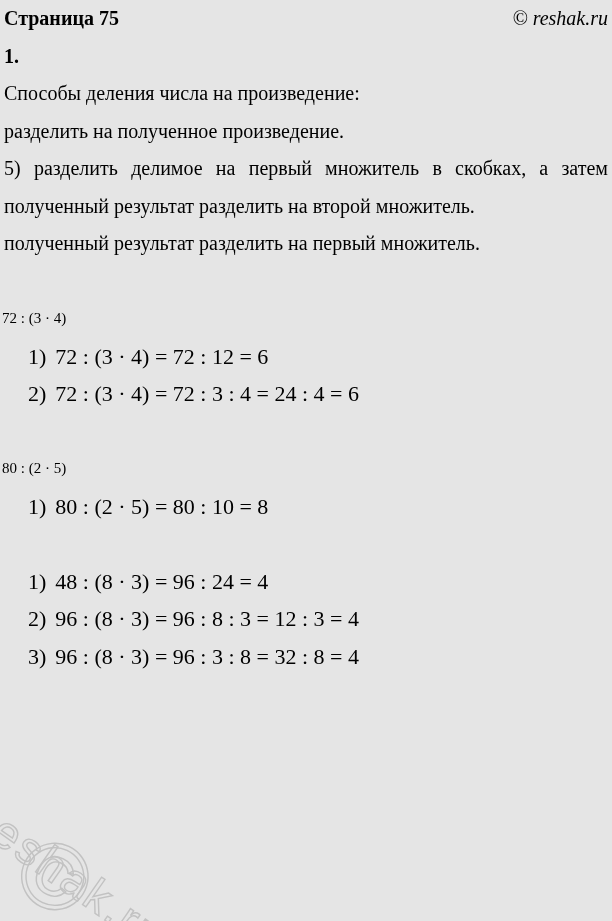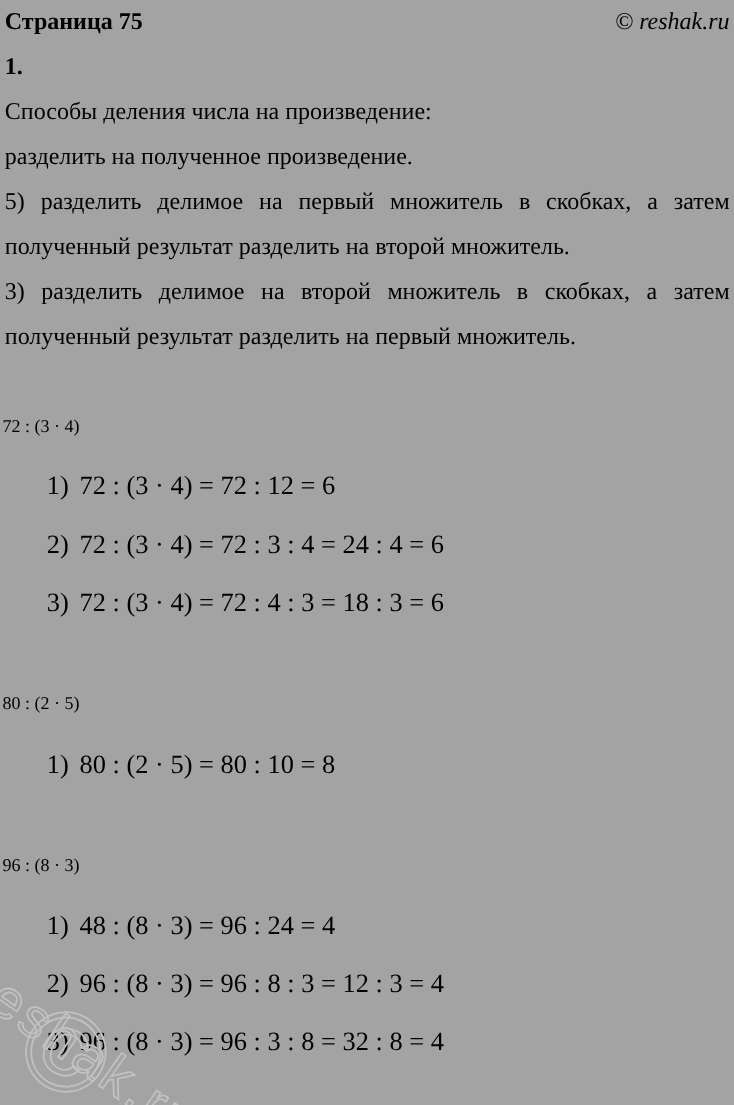--- a/index.html
+++ b/index.html
@@ -1,20 +1,20 @@
 <!DOCTYPE html>
 <html lang="ru"><head>
 <meta charset="utf-8">
 <style>
   html, body { margin: 0; padding: 0; background: #ffffff; }
   .page {
     position: relative;
     width: 612px;
     height: 921px;
-    background: #a3a3a3;
+    background: #e5e5e5;
     color: #000000;
     overflow: hidden;
     font-family: "Liberation Serif", "DejaVu Serif", serif;
   }
   .line {
     margin: 0;
     padding: 0 4px;
     font-size: 20px;
     line-height: 37.5px;
     white-space: normal;
@@ -34,21 +34,21 @@
   }
   .header-row .title { font-size: 20px; font-weight: 700; }
   .header-row .copyright { font-size: 20px; font-style: italic; }
   .math-head {
     margin: 0;
     padding-left: 2px;
     font-size: 15px;
     line-height: 37.5px;
   }
   .math-step {
-    margin: 11px;
+    margin: 0;
     padding-left: 28px;
     font-size: 22px;
     line-height: 37.5px;
   }
   .step-label { margin-right: 9px; }
   .spacer { height: 37.5px; }
   .watermark-text {
     position: absolute;
     left: -2px;
     top: 793px;
@@ -87,51 +87,46 @@
 
   <p class="line bold">1.</p>
 
   <p class="line">Способы деления числа на произведение:</p>
 
   <p class="line">разделить на полученное произведение.</p>
 
   <p class="line just">5) разделить делимое на первый множитель в скобках, а затем</p>
   <p class="line">полученный результат разделить на второй множитель.</p>
 
-  <p class="line just">3) разделить делимое на второй множитель в скобках, а затем</p>
   <p class="line">полученный результат разделить на первый множитель.</p>
 
   <div class="spacer"></div>
 
   <section>
     <div class="math-head">72 : (3 · 4)</div>
     <div class="math-step">
       <span class="step-label">1)</span><span>72 : (3 · 4) = 72 : 12 = 6</span>
     </div>
     <div class="math-step">
       <span class="step-label">2)</span><span>72 : (3 · 4) = 72 : 3 : 4 = 24 : 4 = 6</span>
-    </div>
-    <div class="math-step">
-      <span class="step-label">3)</span><span>72 : (3 · 4) = 72 : 4 : 3 = 18 : 3 = 6</span>
     </div>
   </section>
 
   <div class="spacer"></div>
 
   <section>
     <div class="math-head">80 : (2 · 5)</div>
     <div class="math-step">
       <span class="step-label">1)</span><span>80 : (2 · 5) = 80 : 10 = 8</span>
     </div>
   </section>
 
   <div class="spacer"></div>
 
   <section>
-    <div class="math-head">96 : (8 · 3)</div>
     <div class="math-step">
       <span class="step-label">1)</span><span>48 : (8 · 3) = 96 : 24 = 4</span>
     </div>
     <div class="math-step">
       <span class="step-label">2)</span><span>96 : (8 · 3) = 96 : 8 : 3 = 12 : 3 = 4</span>
     </div>
     <div class="math-step">
       <span class="step-label">3)</span><span>96 : (8 · 3) = 96 : 3 : 8 = 32 : 8 = 4</span>
     </div>
   </section>

